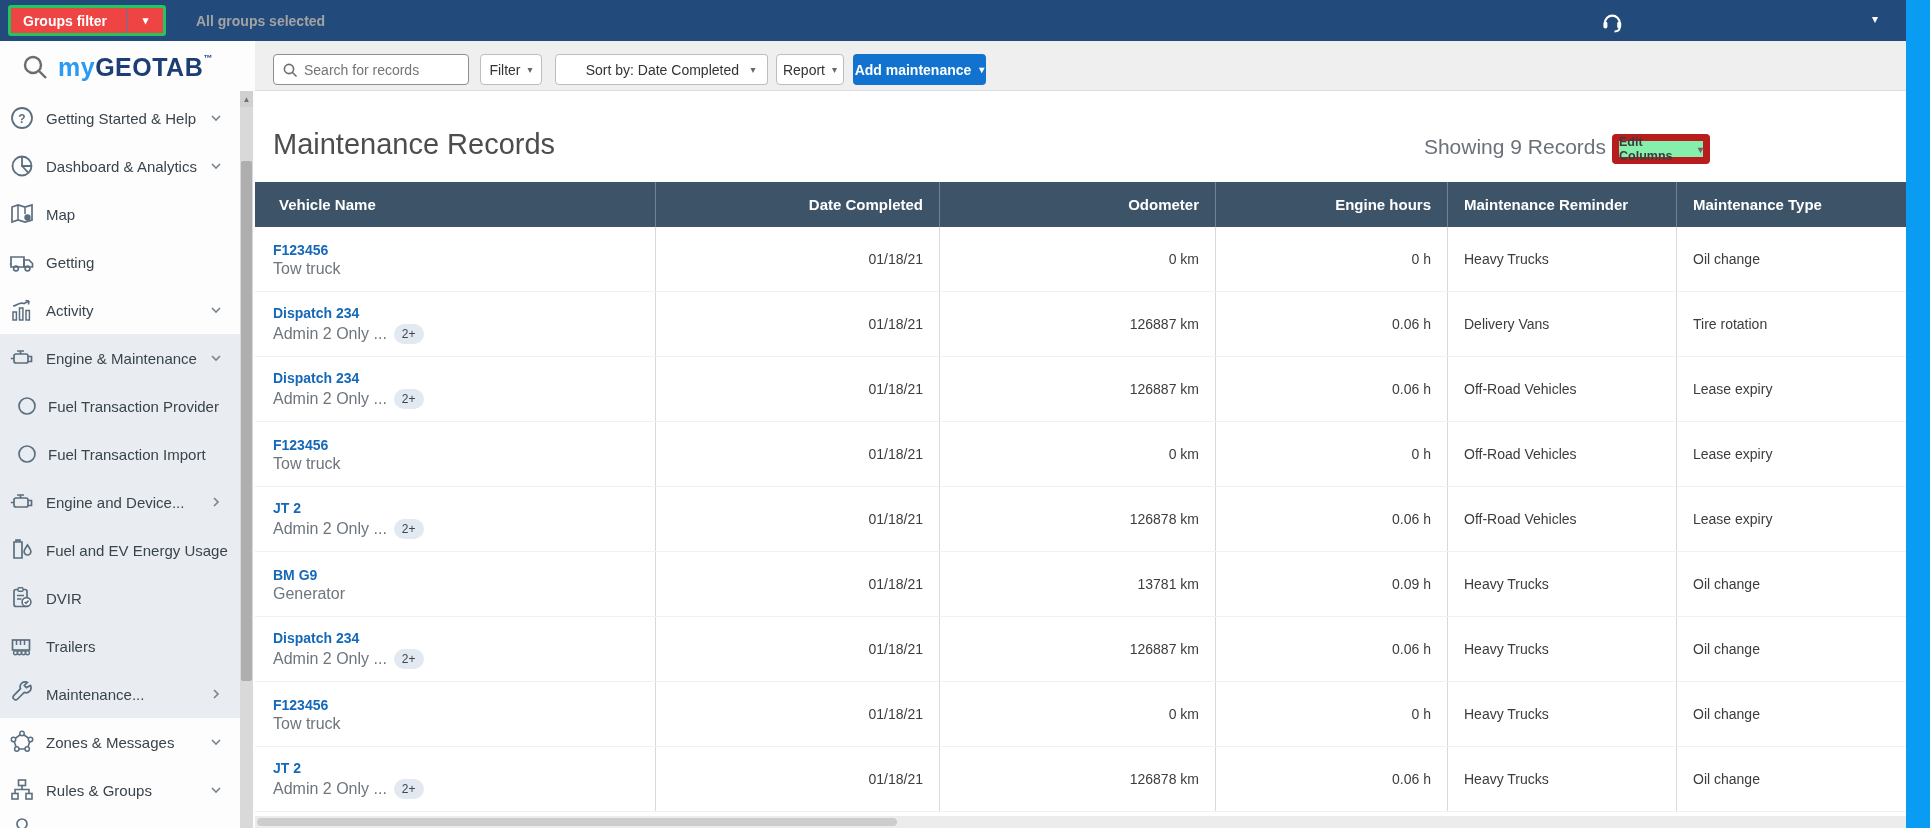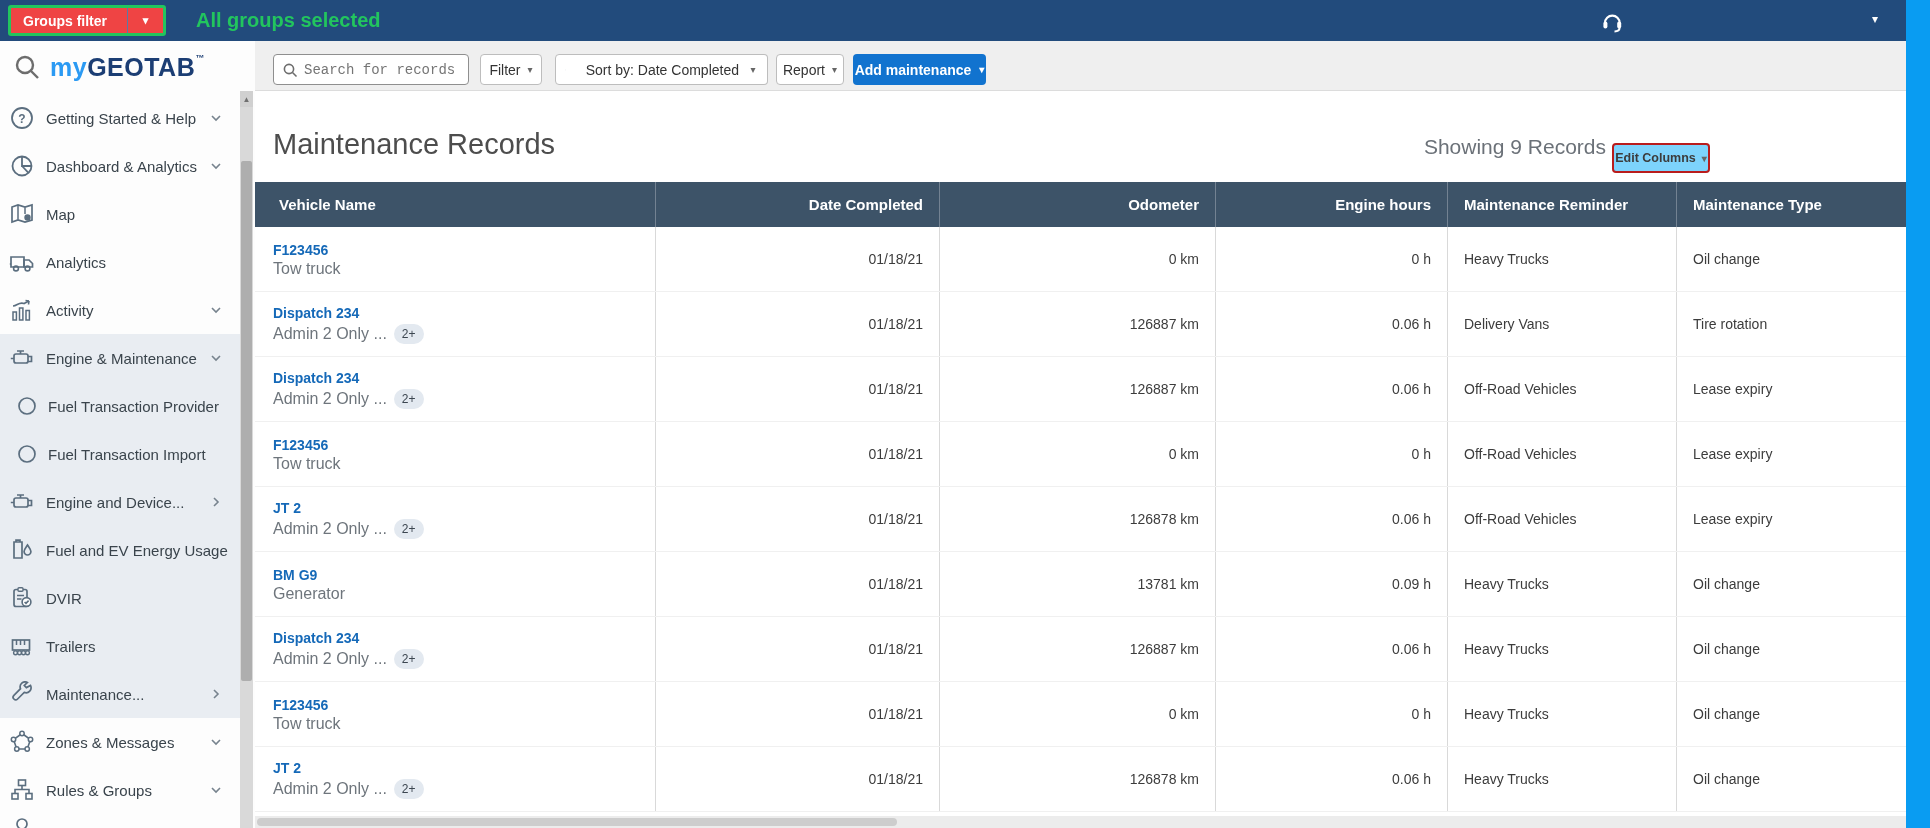--- a/index.html
+++ b/index.html
@@ -5,30 +5,30 @@
   * { margin:0; padding:0; box-sizing:border-box; }
   html,body { width:1930px; height:828px; overflow:hidden; }
   body { font-family:"Liberation Sans", sans-serif; background:#fff; }
   #app { position:relative; width:1930px; height:828px; background:#fff; }
 
   
   .topbar { position:absolute; left:0; top:0; width:1930px; height:41px; background:#224b7c; z-index:30; display:flex; align-items:center; }
   .groups-btn { position:absolute; left:8px; top:5px; width:158px; height:31px; background:#ef4444; border:3px solid #22c55e; border-radius:3px; display:flex; align-items:center; color:#fff; font-size:14px; font-weight:bold; cursor:pointer; }
   .groups-btn .gb-label { padding-left:12px; flex:1; }
   .groups-btn .gb-caret { width:36px; height:100%; border-left:1px solid #5a7aa4; display:flex; align-items:center; justify-content:center; font-size:11px; color:#fff; }
-  .allgroups { position:absolute; left:196px; top:0; height:41px; display:flex; align-items:center; color:#22c55e; font-size:20px; font-weight:bold; }
+  .allgroups { position:absolute; left:196px; top:0; height:41px; display:flex; align-items:center; color:#a3a3a3; font-size:14px; font-weight:bold; }
   .tb-headset { position:absolute; left:1598px; top:7px; width:28px; height:28px; cursor:pointer; }
   .tb-caret { position:absolute; left:1872px; top:12px; color:#fff; font-size:12px; cursor:pointer; }
 
   
   .vscroll-blue { position:absolute; right:0; top:0; width:24px; height:828px; background:#099cf2; z-index:40; cursor:pointer; }
 
   
   .sidebar { position:absolute; left:0; top:41px; width:255px; height:787px; background:#fdfdfd; z-index:20; }
-  .logo-row { position:absolute; left:4px; top:0; width:208px; height:52px; display:flex; align-items:center; }
+  .logo-row { position:absolute; left:12px; top:0; width:208px; height:52px; display:flex; align-items:center; }
   .logo-search { margin-left:8px; width:30px; height:30px; cursor:pointer; }
   .logo-text { font-size:25px; font-weight:bold; letter-spacing:0.5px; margin-left:8px; white-space:nowrap; }
   .logo-my { color:#2b9af3; }
   .logo-geotab { color:#1c3e74; }
   .logo-tm { font-size:9px; color:#1c3e74; vertical-align:top; }
   .sb-group-bg { position:absolute; left:0; top:293px; width:240px; height:384px; background:#e9edf2; }
   .sb-item { position:absolute; left:0; width:240px; height:48px; display:flex; align-items:center; cursor:pointer; }
   .sb-ic { width:26px; height:26px; margin-left:9px; flex:0 0 auto; }
   .sb-item.sub .sb-ic { margin-left:17px; width:20px; height:20px; }
   .sb-label { margin-left:11px; font-size:15px; color:#3a444c; white-space:nowrap; overflow:hidden; }
@@ -38,37 +38,37 @@
   .sb-scroll { position:absolute; left:240px; top:50px; width:13px; height:737px; background:#d9d9d9; }
   .sb-scroll-up { position:absolute; left:0; top:0; width:13px; height:16px; display:flex; align-items:center; justify-content:center; font-size:8px; color:#707070; background:#d0d0d0; cursor:pointer; }
   .sb-thumb { position:absolute; left:1px; top:70px; width:11px; height:520px; background:#aeaeae; border-radius:2px; cursor:grab; }
 
   
   .main { position:absolute; left:255px; top:41px; width:1651px; height:787px; background:#fff; }
   .toolbar { position:absolute; left:0; top:0; width:1651px; height:50px; background:#efefef; border-bottom:1px solid #dcdcdc; }
   .tbx { position:absolute; top:13px; height:31px; background:#fff; border:1px solid #bdbdbd; border-radius:4px; display:flex; align-items:center; font-size:14px; color:#333; cursor:pointer; }
   .search-box { left:18px; width:196px; border-color:#8f8f8f; cursor:text; }
   .search-box svg { margin-left:8px; }
-  .search-box input { border:none; outline:none; font-size:14px; color:#444; width:150px; margin-left:6px; font-family:Liberation Mono, monospace; background:transparent; }
+  .search-box input { border:none; outline:none; font-size:14px; color:#444; width:150px; margin-left:6px; font-family:Liberation Sans, sans-serif; background:transparent; }
   .search-box input::placeholder { color:#757575; }
   .filter-btn { left:225px; width:62px; justify-content:center; gap:7px; }
   .sort-box { left:300px; width:185px; }
   .sort-box .sort-ic { margin-left:9px; }
   .sort-box .sort-lbl { margin-left:20px; white-space:nowrap; }
   .sort-caret-btn { left:484px; width:29px; justify-content:center; border-left:none; border-top-left-radius:0; border-bottom-left-radius:0; }
   .sort-box { border-top-right-radius:0; border-bottom-right-radius:0; }
   .report-btn { left:521px; width:68px; justify-content:center; gap:7px; }
   .add-btn { position:absolute; left:598px; top:13px; height:31px; width:133px; background:#1173cf; border:none; border-radius:4px; color:#fff; font-size:14px; font-weight:bold; display:flex; align-items:center; justify-content:center; gap:8px; cursor:pointer; font-family:"Liberation Sans",sans-serif; }
   .caret { font-size:10px; color:#666; }
   .caret-w { font-size:10px; color:#fff; }
 
   .title-row { position:absolute; left:0; top:50px; width:1651px; height:91px; background:#fff; }
   .page-title { position:absolute; left:18px; top:37px; font-size:29px; color:#4d4d4d; font-weight:normal; }
   .showing { position:absolute; right:300px; top:44px; font-size:21px; color:#6b7178; }
-  .editcols-btn { position:absolute; right:196px; top:52px; width:98px; height:30px; background:#7dd3fc; border:2px solid #b91c1c; border-radius:4px; font-size:12.5px; font-weight:bold; color:#3c3c3c; display:flex; align-items:center; justify-content:center; gap:6px; cursor:pointer; }
+  .editcols-btn { position:absolute; right:196px; top:43px; width:98px; height:30px; background:#86efac; border:7px solid #b91c1c; border-radius:4px; font-size:12.5px; font-weight:bold; color:#3c3c3c; display:flex; align-items:center; justify-content:center; gap:6px; cursor:pointer; }
 
   
   .thead { position:absolute; left:0; top:141px; width:1651px; height:45px; background:#3d5368; display:grid; grid-template-columns:400px 284px 276px 232px 229px 230px; }
   .th { display:flex; align-items:center; font-size:15px; font-weight:bold; color:#fff; padding:0 16px; border-left:1px solid rgba(255,255,255,0.28); cursor:pointer; }
   .th:first-child { border-left:none; padding-left:24px; }
   .th.r { justify-content:flex-end; }
   .tbody { position:absolute; left:0; top:186px; width:1651px; }
   .trow { display:grid; grid-template-columns:400px 284px 276px 232px 229px 230px; height:65px; border-bottom:1px solid #f0f0f0; background:#fff; cursor:pointer; }
   .td { display:flex; align-items:center; font-size:14px; color:#3c3c3c; padding:0 16px; border-left:1px solid #d9d9d9; }
   .td.r { justify-content:flex-end; }
@@ -167,21 +167,21 @@
     <div class="sb-item" style="top:197px">
       <span class="sb-ic">
           <svg width="26" height="26" viewBox="0 0 26 26">
             <path d="M2 8 H15 V18 H2 Z" fill="none" stroke="#5b6e7f" stroke-width="1.7"></path>
             <path d="M15 11 H20 L23.5 14.5 V18 H15 Z" fill="none" stroke="#5b6e7f" stroke-width="1.7"></path>
             <circle cx="7" cy="19.5" r="2.4" fill="none" stroke="#5b6e7f" stroke-width="1.6"></circle>
             <circle cx="18.5" cy="19.5" r="2.4" fill="none" stroke="#5b6e7f" stroke-width="1.6"></circle>
             <path d="M2 15 H0.8" stroke="#5b6e7f" stroke-width="1.6"></path>
           </svg>
         </span>
-      <span class="sb-label">Analytics</span>
+      <span class="sb-label">Getting</span>
     </div>
 
     <div class="sb-item" style="top:245px">
       <span class="sb-ic">
           <svg width="26" height="26" viewBox="0 0 26 26">
             <rect x="4" y="15" width="3.4" height="8" fill="none" stroke="#5b6e7f" stroke-width="1.5"></rect>
             <rect x="10.5" y="11" width="3.4" height="12" fill="none" stroke="#5b6e7f" stroke-width="1.5"></rect>
             <rect x="17" y="13.5" width="3.4" height="9.5" fill="none" stroke="#5b6e7f" stroke-width="1.5"></rect>
             <path d="M4 9 C8 9 10 4.5 15 6.5 L20 4" fill="none" stroke="#5b6e7f" stroke-width="1.6"></path>
             <path d="M20 4 l-3.5 -0.5 M20 4 l-0.5 3.5" fill="none" stroke="#5b6e7f" stroke-width="1.6"></path>

